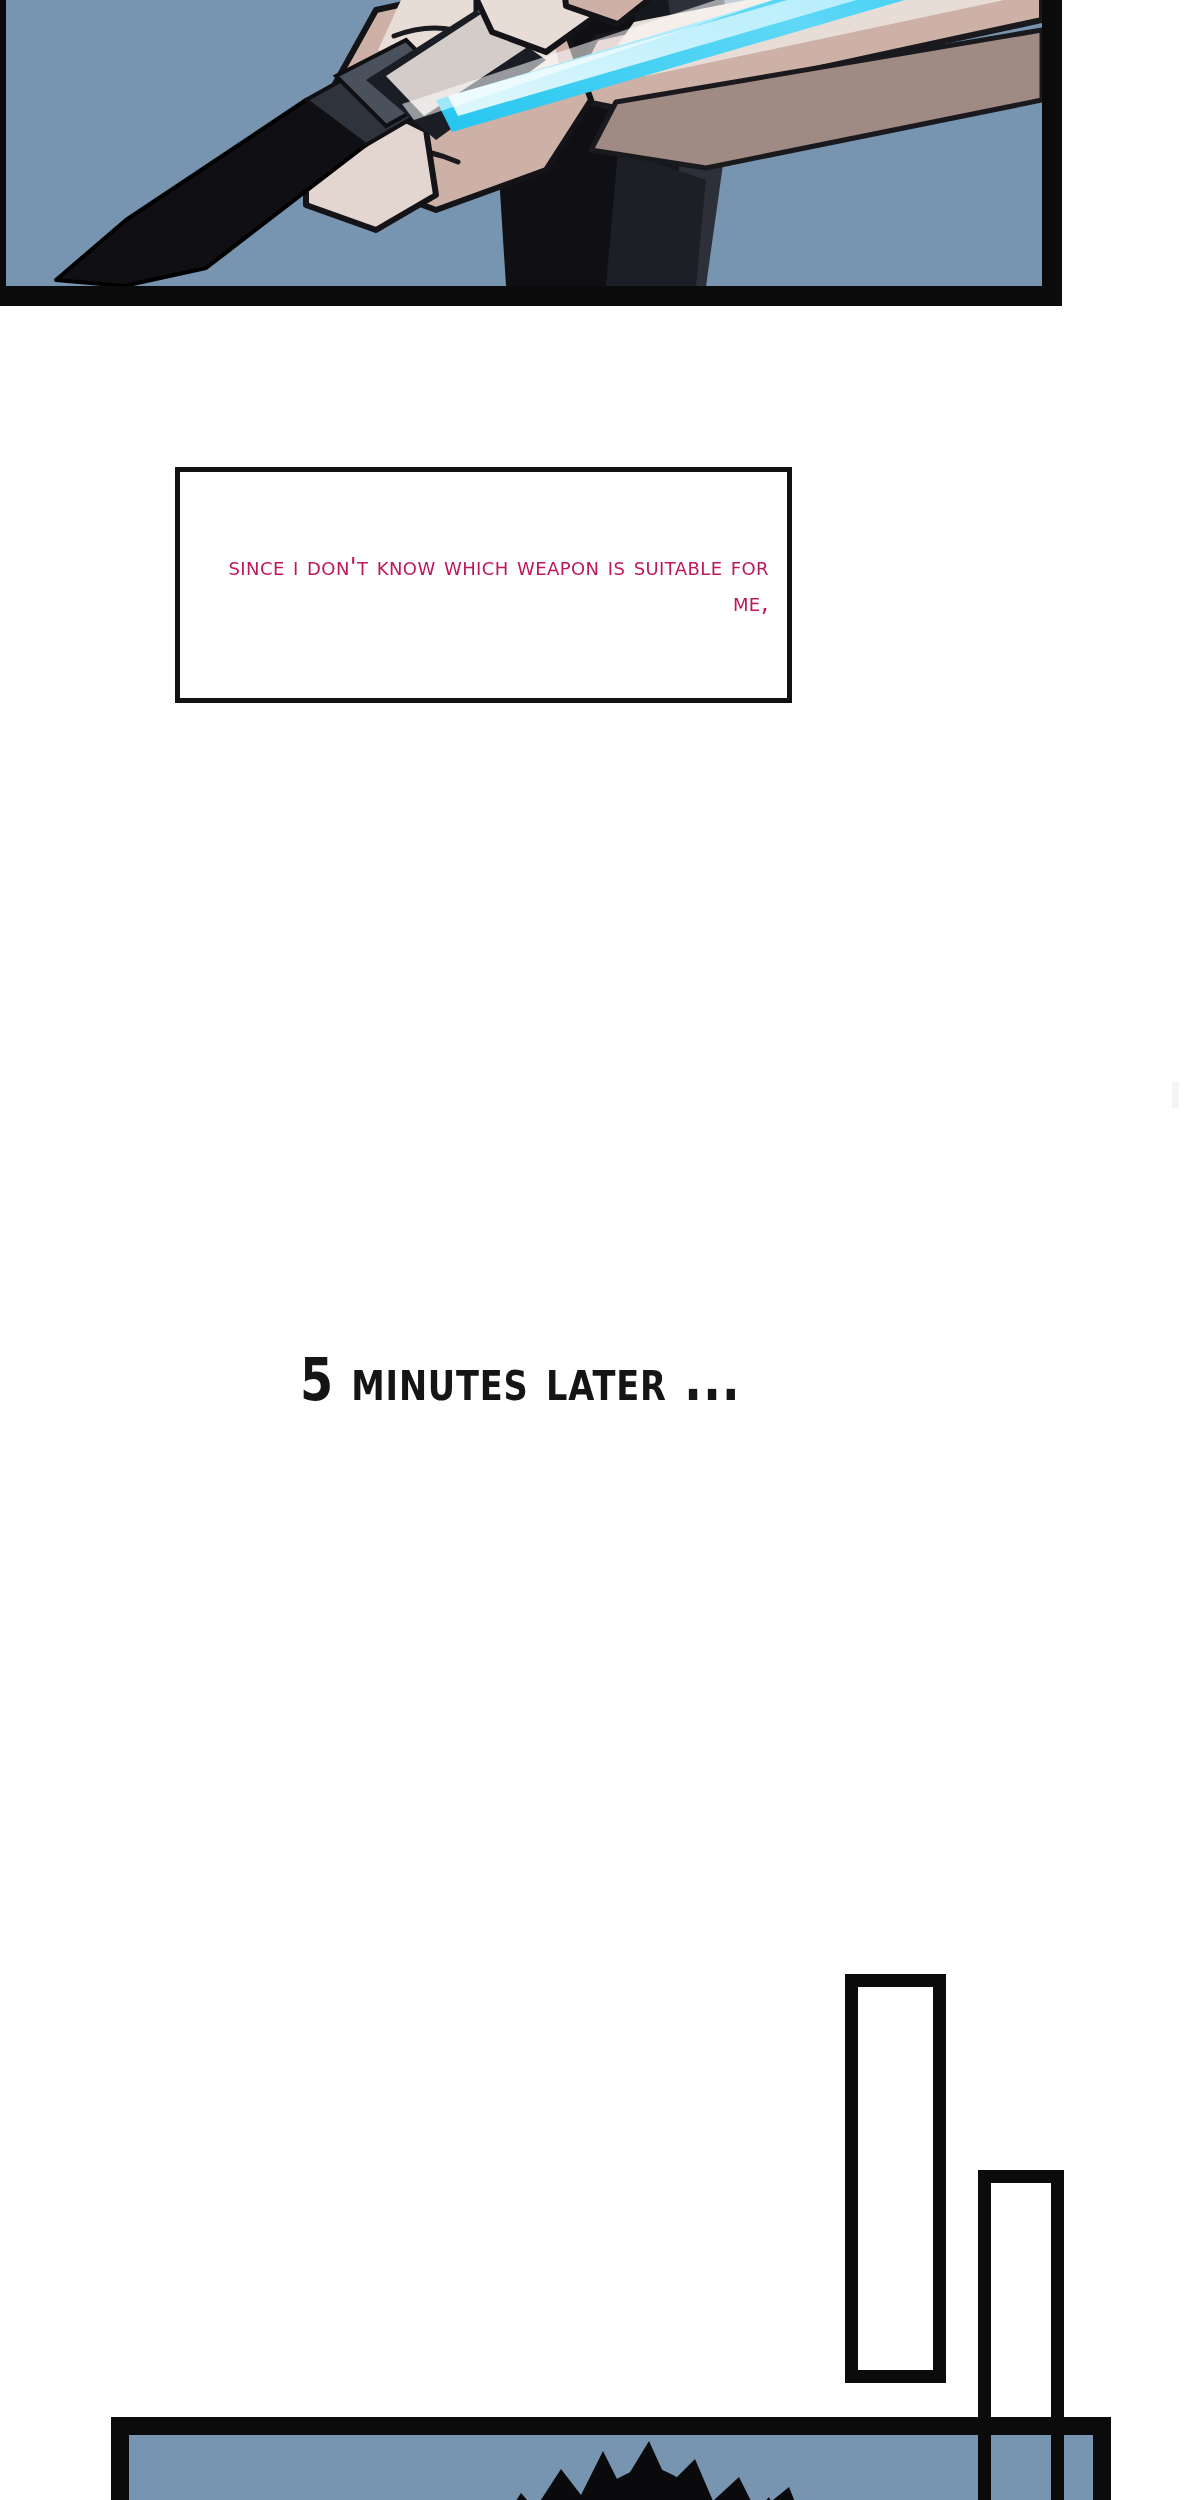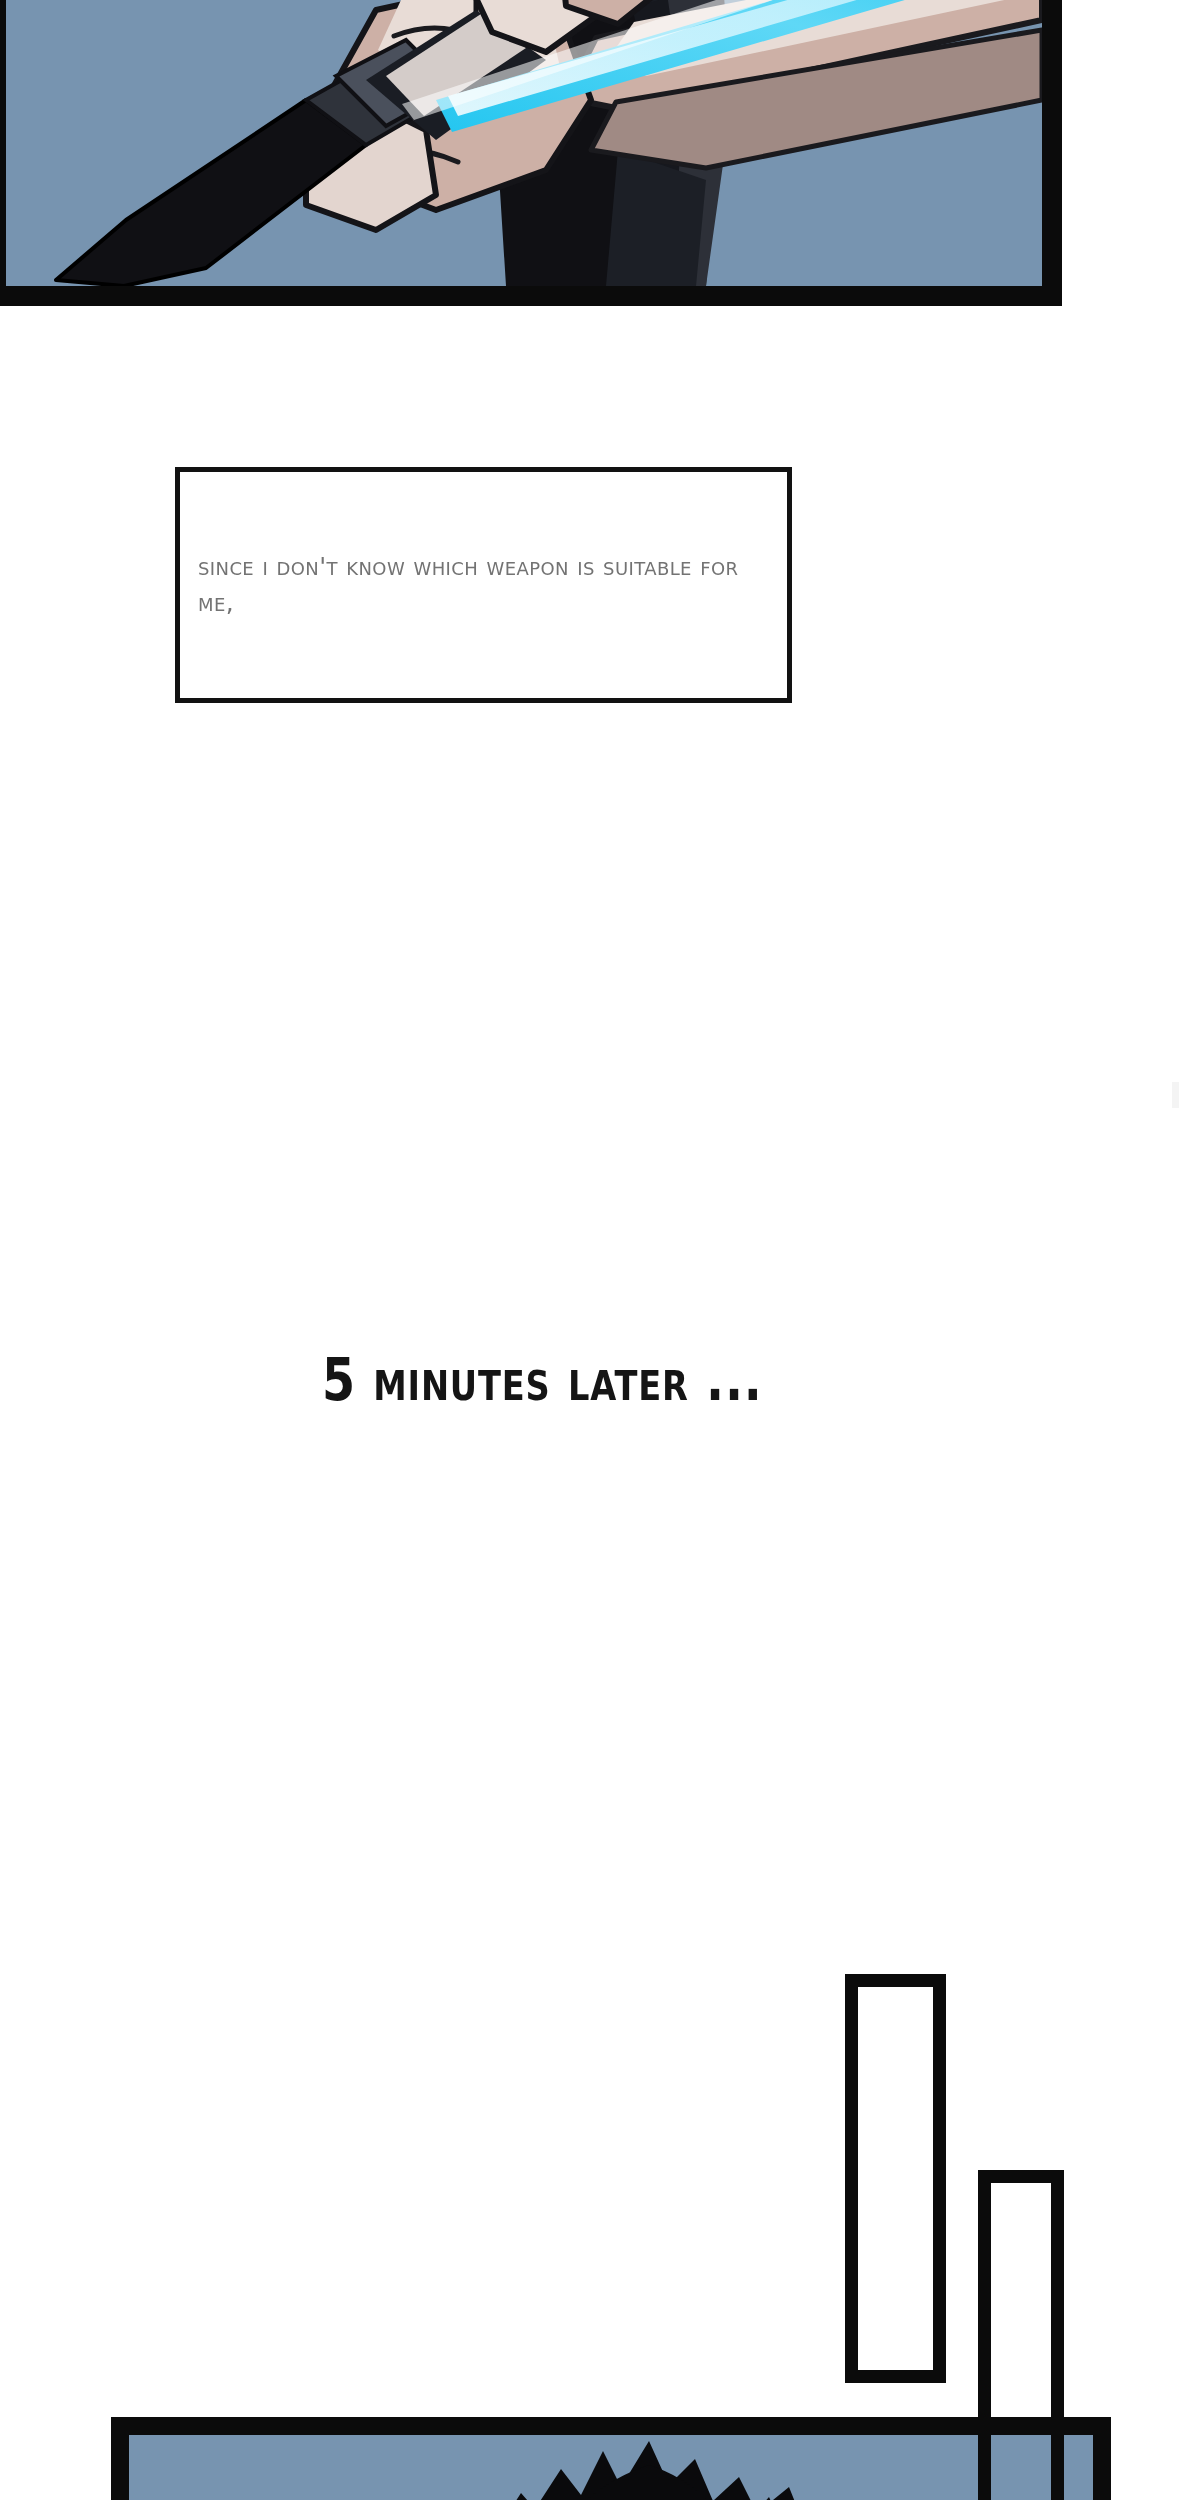--- a/index.html
+++ b/index.html
@@ -61,41 +61,41 @@
     justify-content: center;
     padding: 10px 18px;
   }
   .caption-text {
     font-family: "DejaVu Sans", sans-serif;
     font-size: 25px;
     font-variant: small-caps;
     text-transform: lowercase;
     letter-spacing: 0.4px;
     line-height: 1.45;
-    color: #737373;
-    text-align: left;
+    color: #be185d;
+    text-align: right;
     font-weight: 400;
   }
   #caption-1 {
     left: 175px;
     top: 467px;
     width: 617px;
     height: 236px;
   }
   #caption-2 {
     left: 530px;
     top: 742px;
     width: 508px;
     height: 244px;
   }
 
   
   #timeskip {
     position: absolute;
-    left: 322px;
+    left: 300px;
     top: 1340px;
     width: 600px;
     height: 80px;
     display: flex;
     align-items: center;
     justify-content: flex-start;
   }
   #timeskip .timeskip-text {
     font-family: "DejaVu Sans", sans-serif;
     font-size: 58px;

